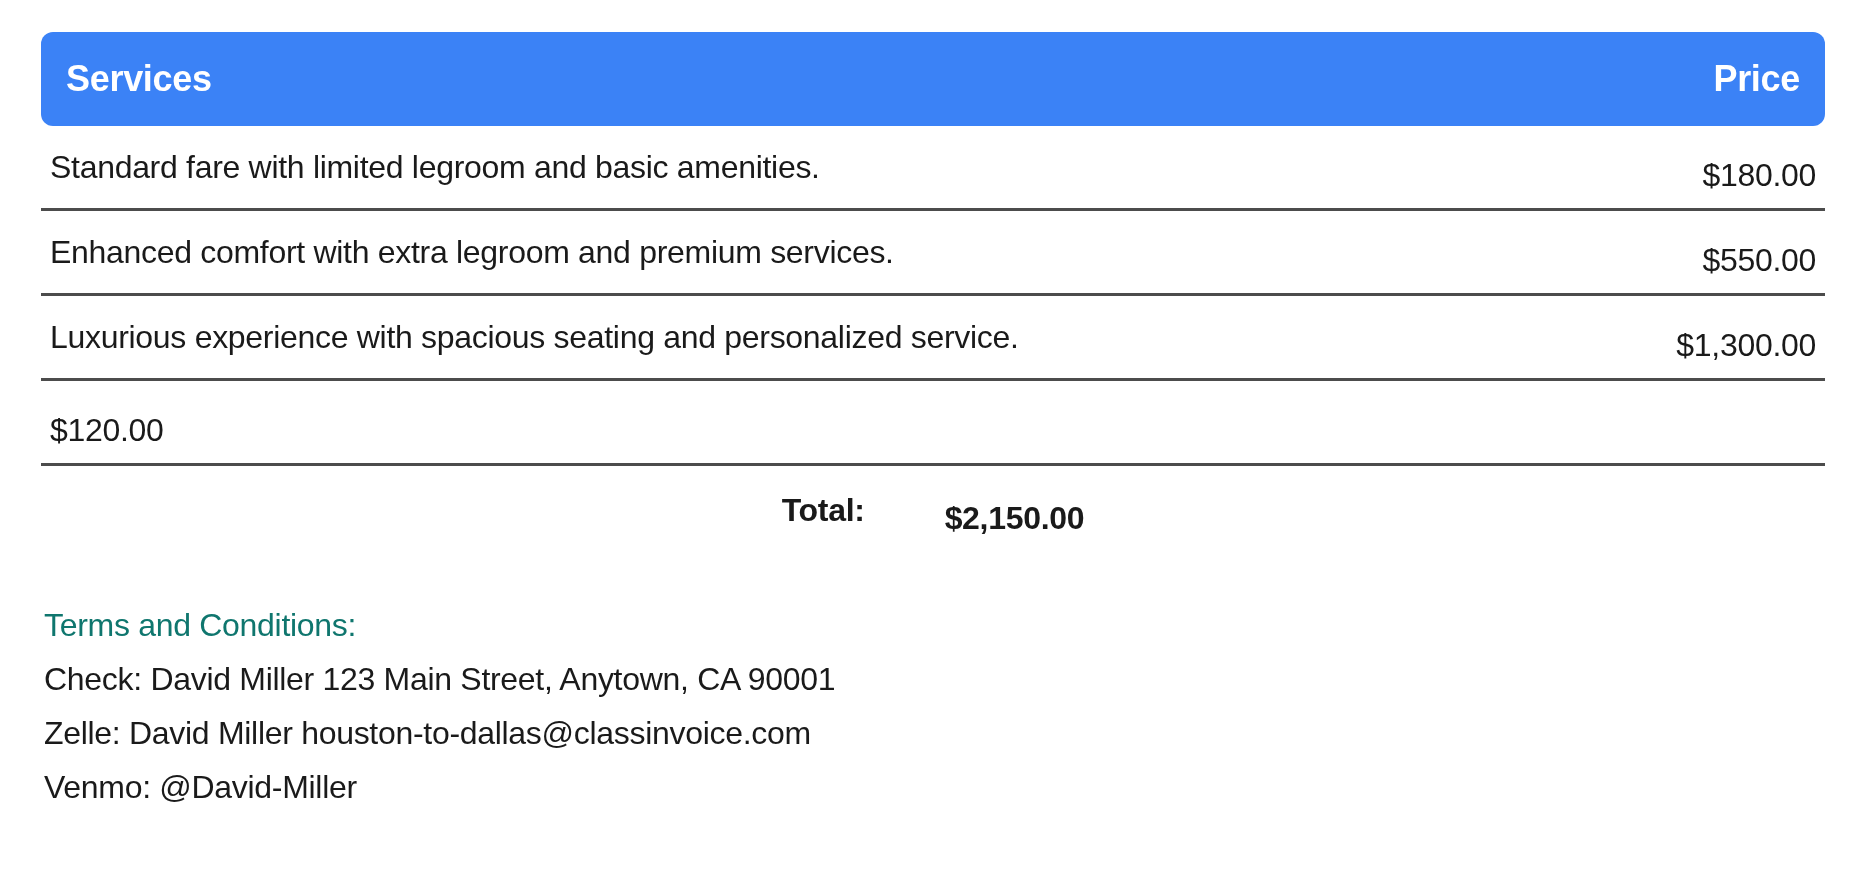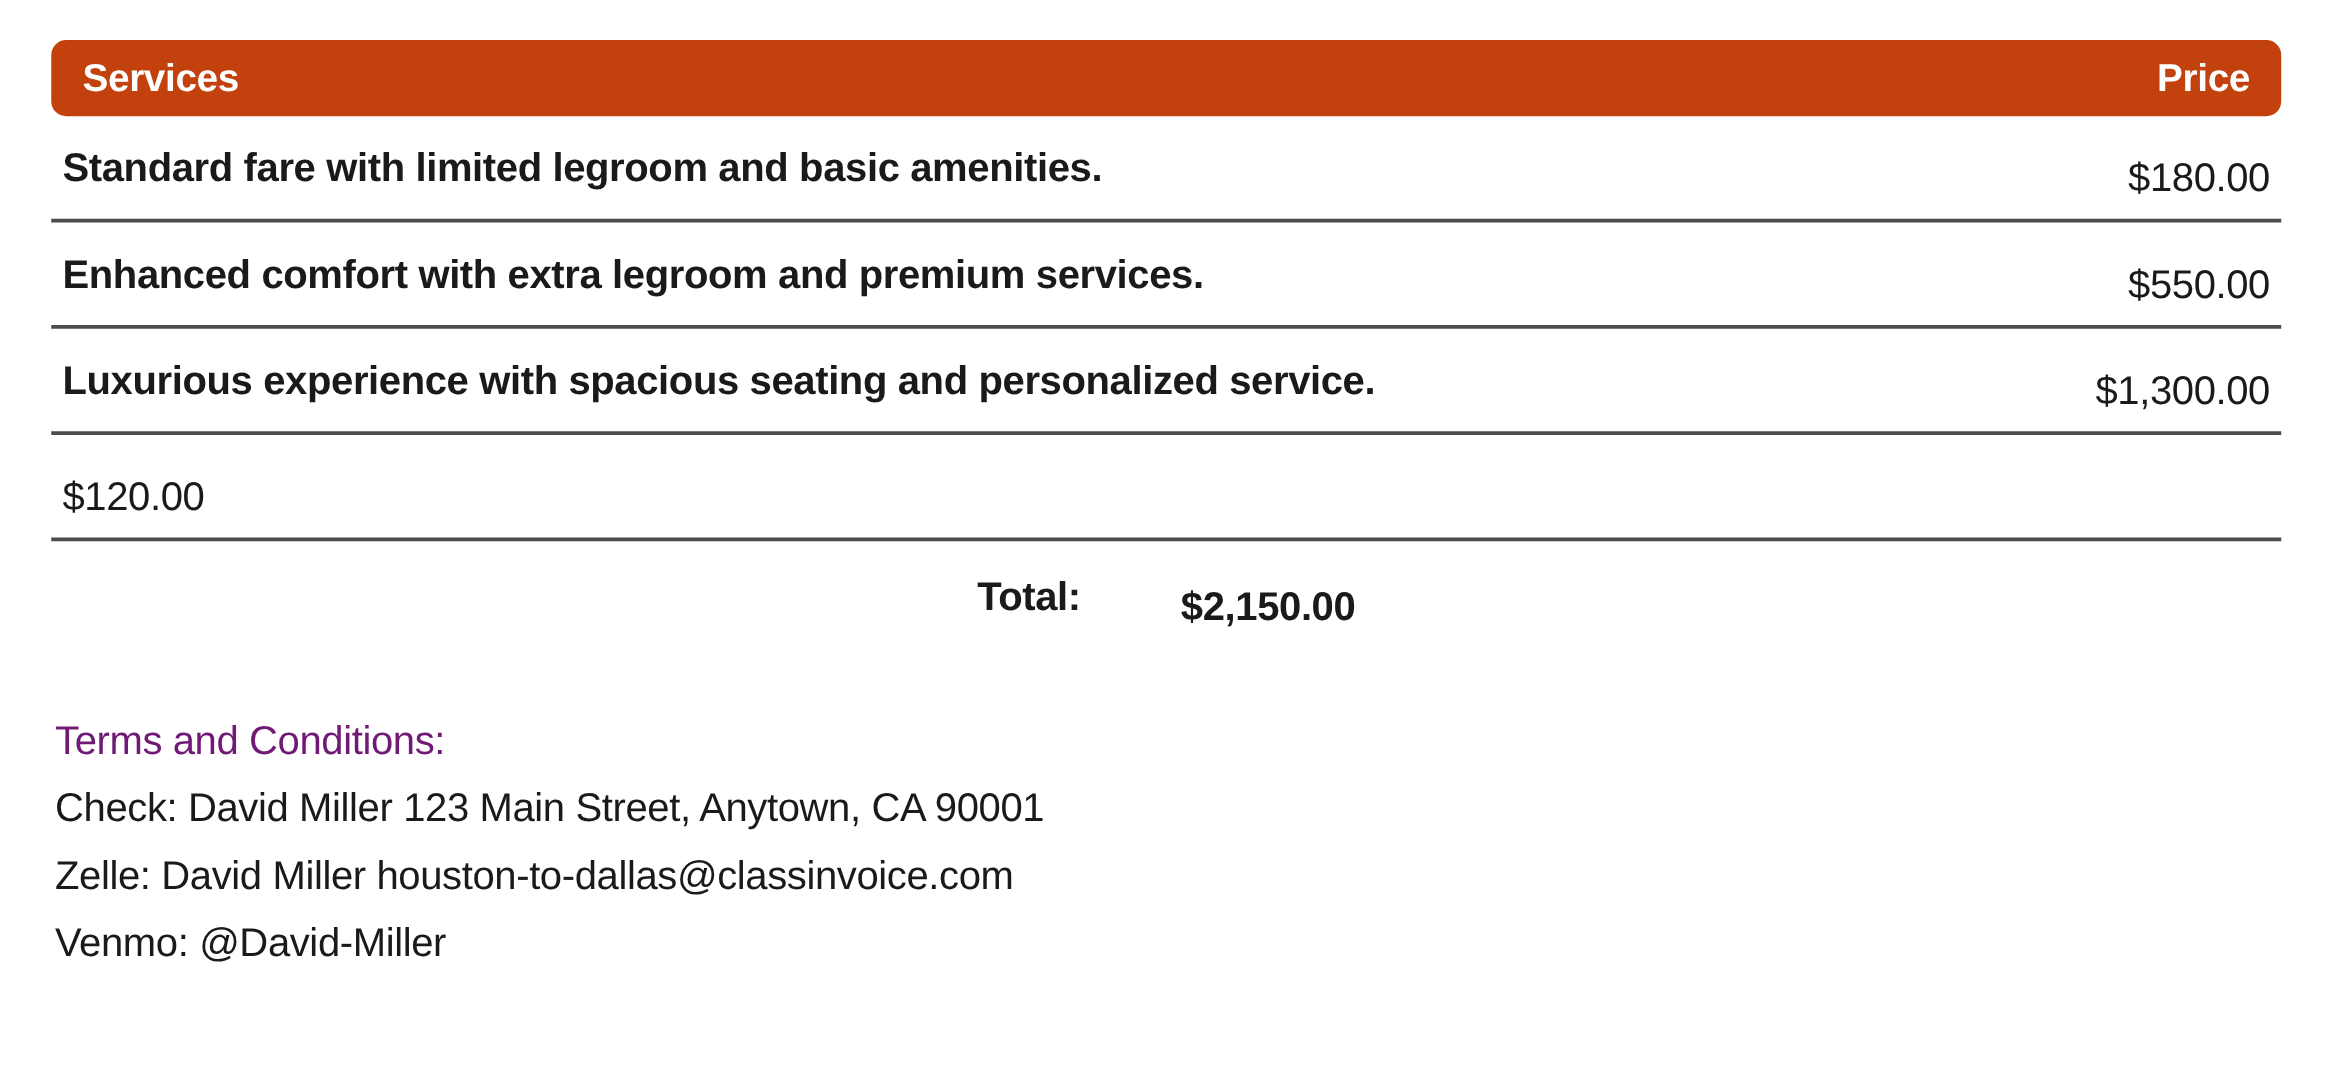--- a/index.html
+++ b/index.html
@@ -19,53 +19,53 @@
     height: 870px;
     padding: 32px 43px 0 41px;
   }
   .services-table {
     width: 100%;
   }
   .thead {
     display: flex;
     justify-content: space-between;
     align-items: center;
-    height: 61px;
-    background: #c2410c;
+    height: 94px;
+    background: #3b82f6;
     color: #ffffff;
     border-radius: 12px;
     padding: 0 25px;
-    font-size: 31px;
+    font-size: 36px;
     font-weight: 700;
   }
   .row {
     display: flex;
     justify-content: space-between;
     align-items: center;
     height: 85px;
     border-bottom: 3px solid #4c4c4c;
     padding: 0 9px;
     font-size: 32px;
   }
-  .row .svc { text-align: left; white-space: nowrap; font-weight: bold; }
+  .row .svc { text-align: left; white-space: nowrap; }
   .row .prc { text-align: right; white-space: nowrap; margin-top: 17px; }
   .row.total-row {
     border-bottom: none;
     height: 88px;
     font-weight: 700;
     justify-content: center;
   }
   .row.total-row .total-label { margin-right: 80px; }
   .terms {
     margin-top: 44px;
     padding-left: 3px;
     font-size: 32px;
     line-height: 54px;
   }
-  .terms-heading { color: #701a75; }
+  .terms-heading { color: #0f766e; }
   .terms-line { color: #1a1a1a; }
 </style>
 </head>
 <body>
 
 <div class="page">
 
   <div class="services-table">
 
     <div class="thead">

